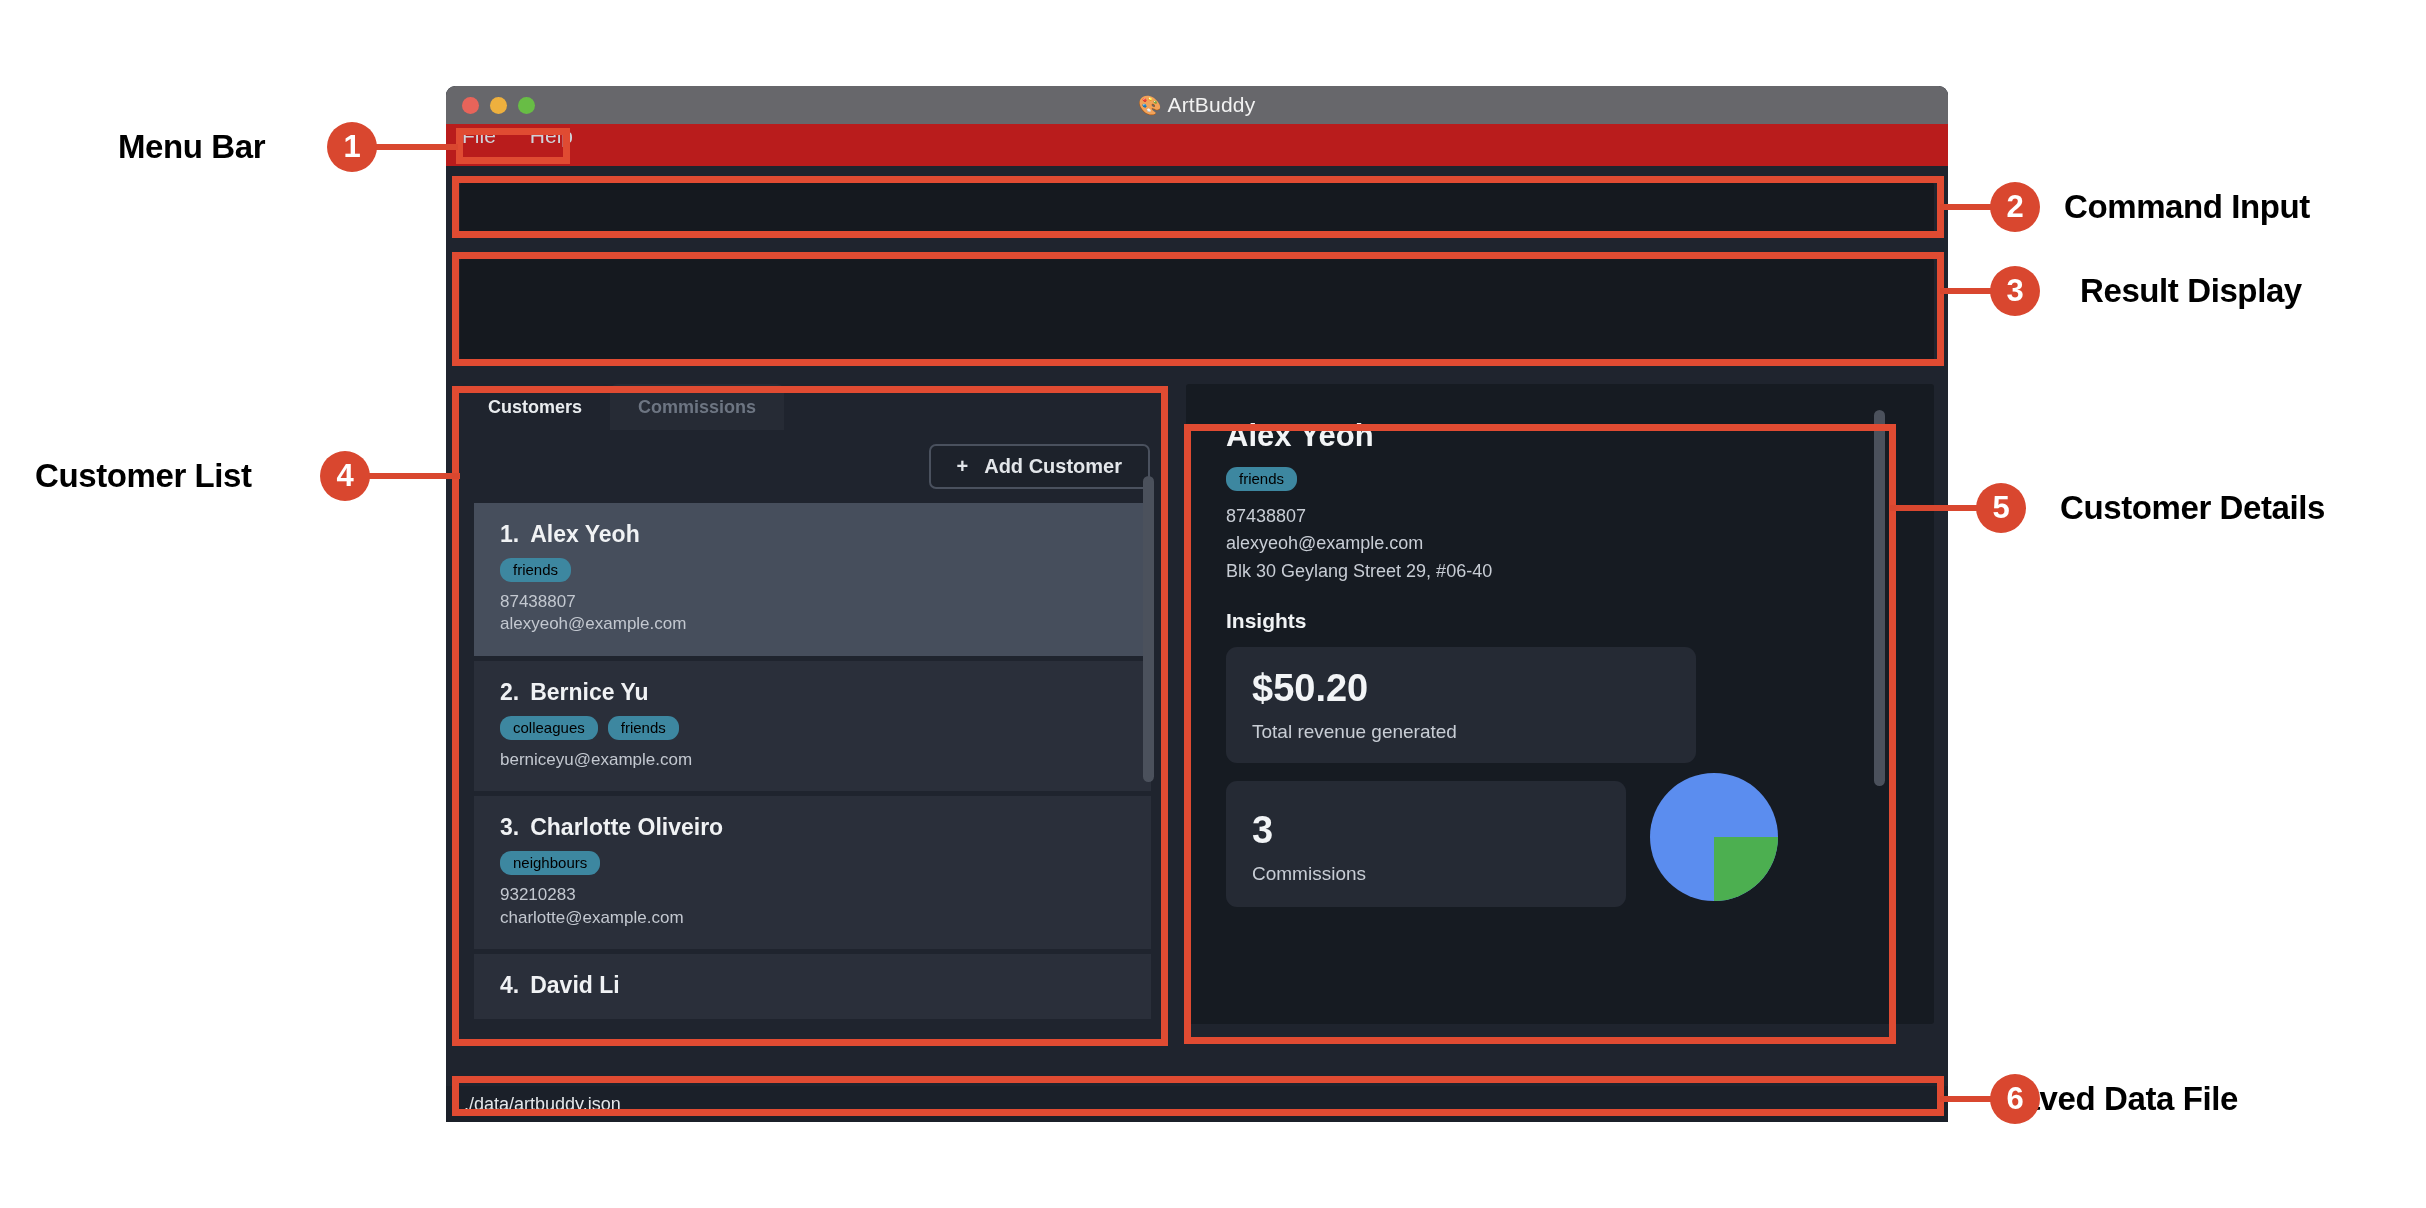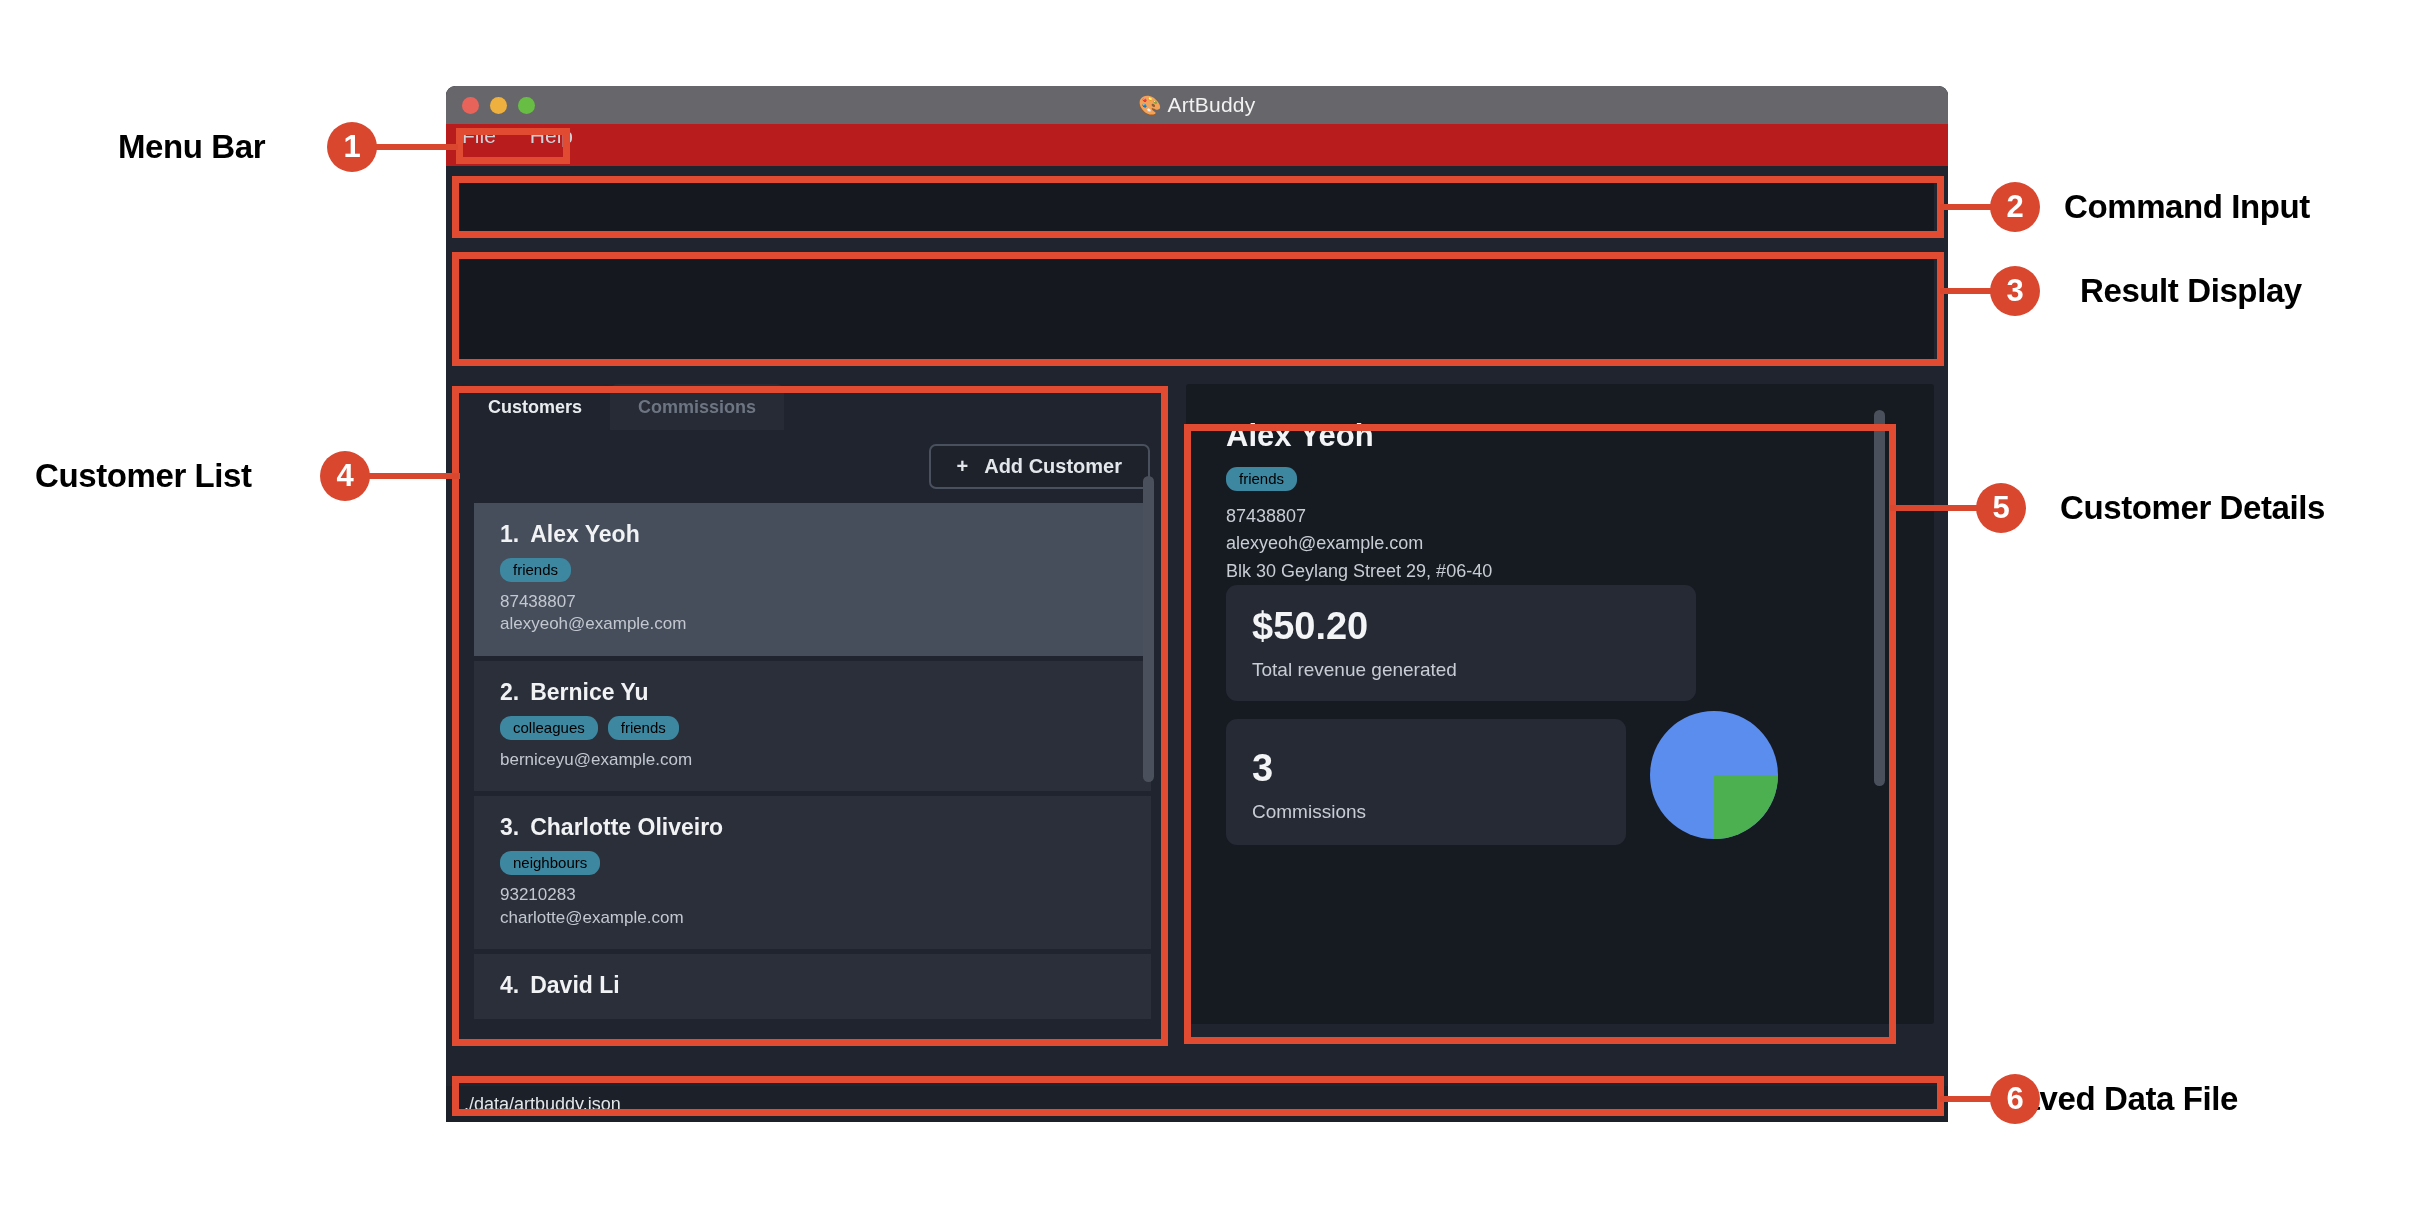--- a/index.html
+++ b/index.html
@@ -342,20 +342,21 @@
 
       <div id="rightpanel">
         <div id="detail-name">Alex Yeoh</div>
         <div id="detail-tags">
           <span class="tag">friends</span>
         </div>
         <div class="detail-meta">87438807</div>
         <div class="detail-meta">alexyeoh@example.com</div>
         <div class="detail-meta">Blk 30 Geylang Street 29, #06-40</div>
 
+        <div id="insights-head">Insights</div>
 
         <div class="stat-card" style="width:470px;">
           <div class="stat-value">$50.20</div>
           <div class="stat-label">Total revenue generated</div>
         </div>
 
         <div id="stat-row">
           <div class="stat-card" id="commissions-card">
             <div class="stat-value">3</div>
             <div class="stat-label">Commissions</div>

